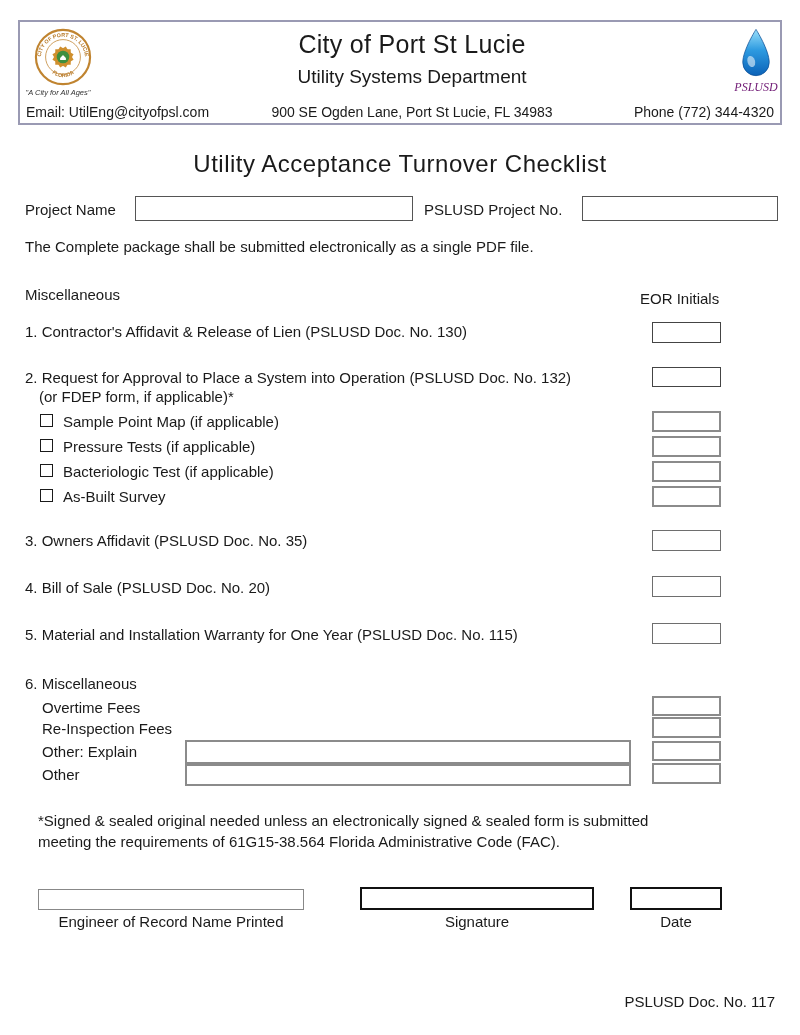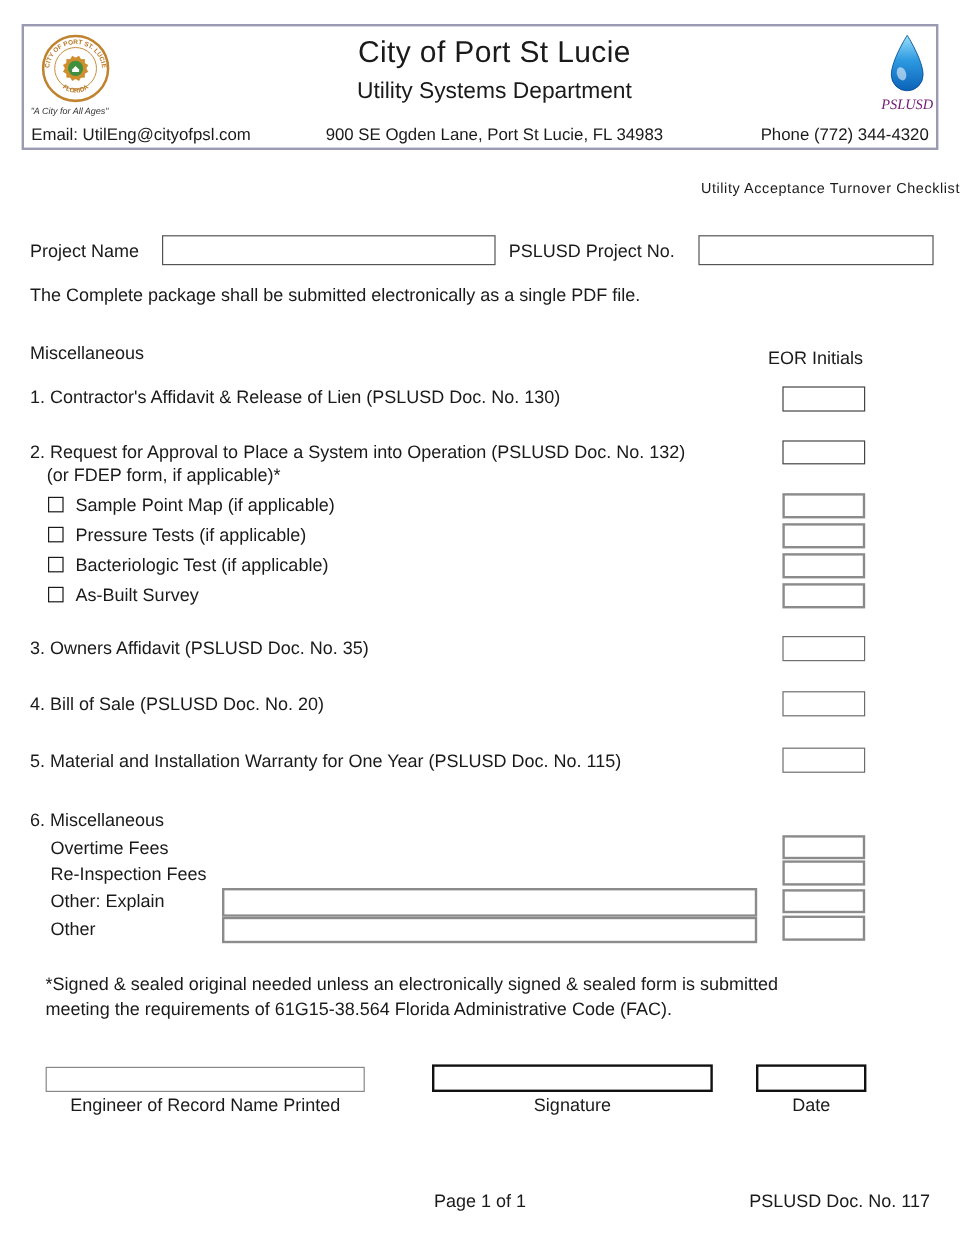--- a/index.html
+++ b/index.html
@@ -14,21 +14,21 @@
   .hdr-sub   { left:0; right:-24px; top:66px; text-align:center; font-size:19px; }
   .seal-wrap { left:32px; top:26px; width:58px; height:58px; }
   .seal-tag  { left:22px; top:88px; width:80px; text-align:center; font-size:7.5px; font-style:italic; color:#333; }
   .drop-wrap { left:737px; top:25px; width:34px; height:52px; }
   .drop-cap  { left:722px; top:82px; width:64px; text-align:center; font-size:12px; font-style:italic; font-family:"Liberation Serif","DejaVu Serif",serif; color:#701a75; }
   .hdr-email { left:24px; top:108px; font-size:14px; }
   .hdr-addr  { left:0; right:-24px; top:108px; text-align:center; font-size:14px; }
   .hdr-phone { right:24px; top:108px; font-size:14px; }
 
   
-  .form-title { left:0; right:0; top:150px; text-align:right; font-size:12px; letter-spacing:0.5px; }
+  .form-title { left:0; right:0; top:150px; text-align:center; font-size:24px; letter-spacing:0.5px; }
   .lbl { font-size:15px; }
   .txtfield { background:#fff; border:1px solid #555; height:25px; font-size:14px; padding:0 6px; width:100%; }
   .longfield { background:#fff; border:2px solid #8b8b8b; height:24px; font-size:14px; padding:0 6px; width:100%; }
   .ibox { background:#fff; border:1px solid #444; width:100%; height:100%; font-size:13px; text-align:center; padding:0 4px; }
   .ibox.gray { border:2px solid #8b8b8b; }
   .ibox.mid  { border:1px solid #6e6e6e; }
   .cb { width:13px; height:13px; border:1.6px solid #1a1a1a; background:#fff; }
   .item { font-size:15px; }
   .sigbox-thin  { border:1px solid #888; background:#fff; }
   .sigbox-thick { border:2px solid #111; background:#fff; }
@@ -192,16 +192,15 @@
   <div class="abs sigbox-thin" style="left:38px; top:889px; width:266px; height:21px;">
     <input type="text" style="width: 100%; height: 100%; border: none; background: transparent; font-size: 13px; padding: 0px 5px;">
   </div>
   <div class="abs sigbox-thick" style="left:360px; top:887px; width:234px; height:23px;"></div>
   <div class="abs sigbox-thick" style="left:630px; top:887px; width:92px; height:23px;"></div>
 
   <div class="abs siglabel" style="left:38px; top:913px; width:266px;">Engineer of Record Name Printed</div>
   <div class="abs siglabel" style="left:360px; top:913px; width:234px;">Signature</div>
   <div class="abs siglabel" style="left:630px; top:913px; width:92px;">Date</div>
 
-  <div class="abs footer" style="left:0; right:0; top:993px; text-align:center;">Page 1 of 1</div>
   <div class="abs footer" style="right:25px; top:993px;">PSLUSD Doc. No. 117</div>
 
 </div>
 
 </body></html>

